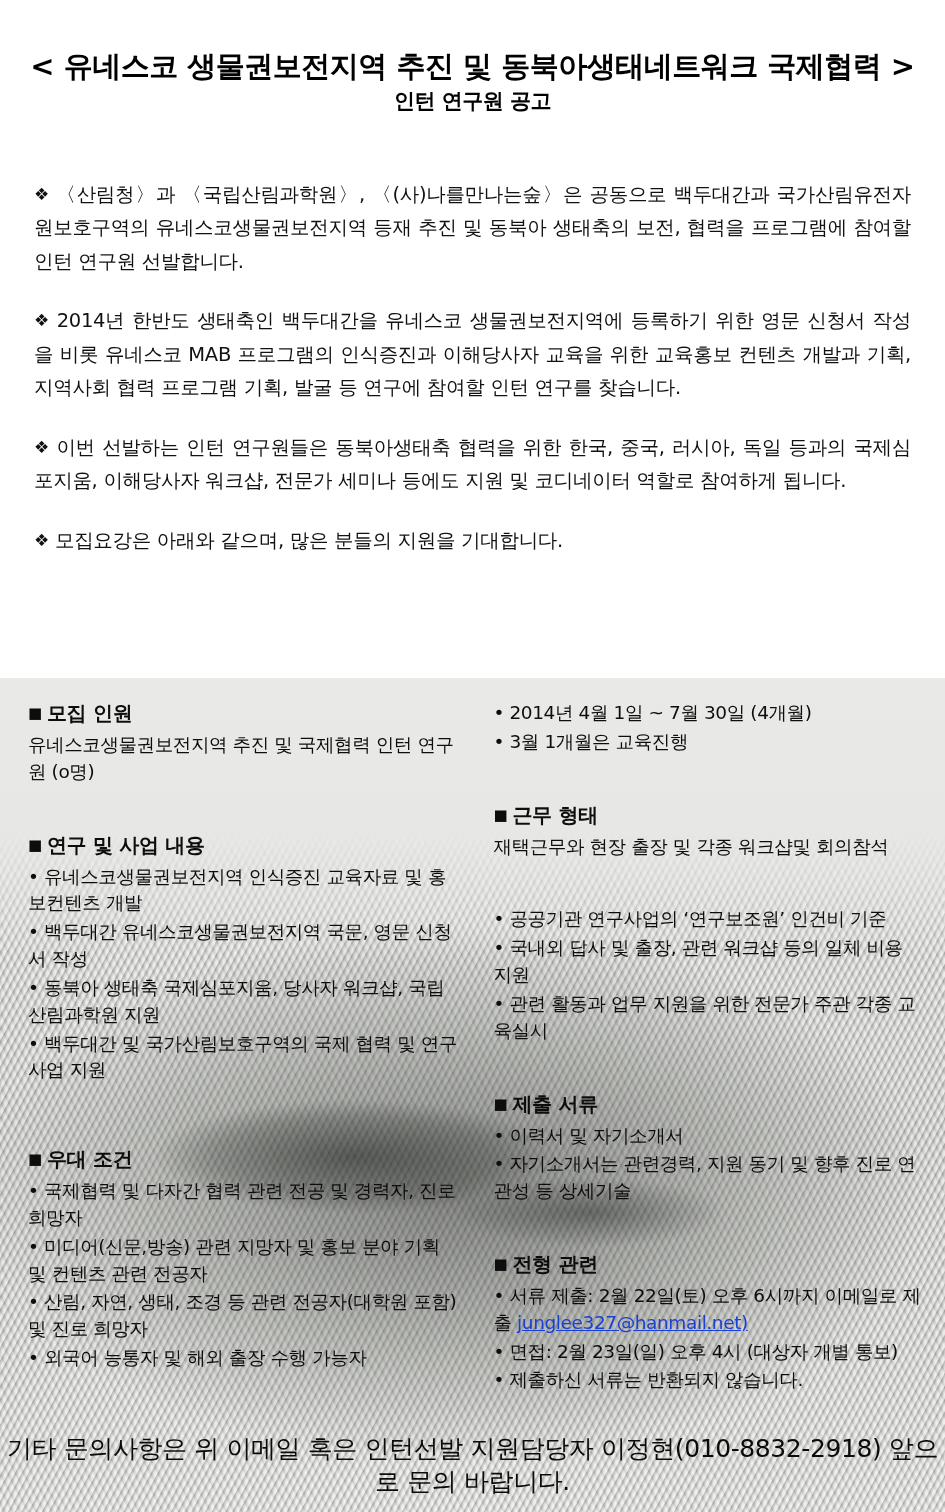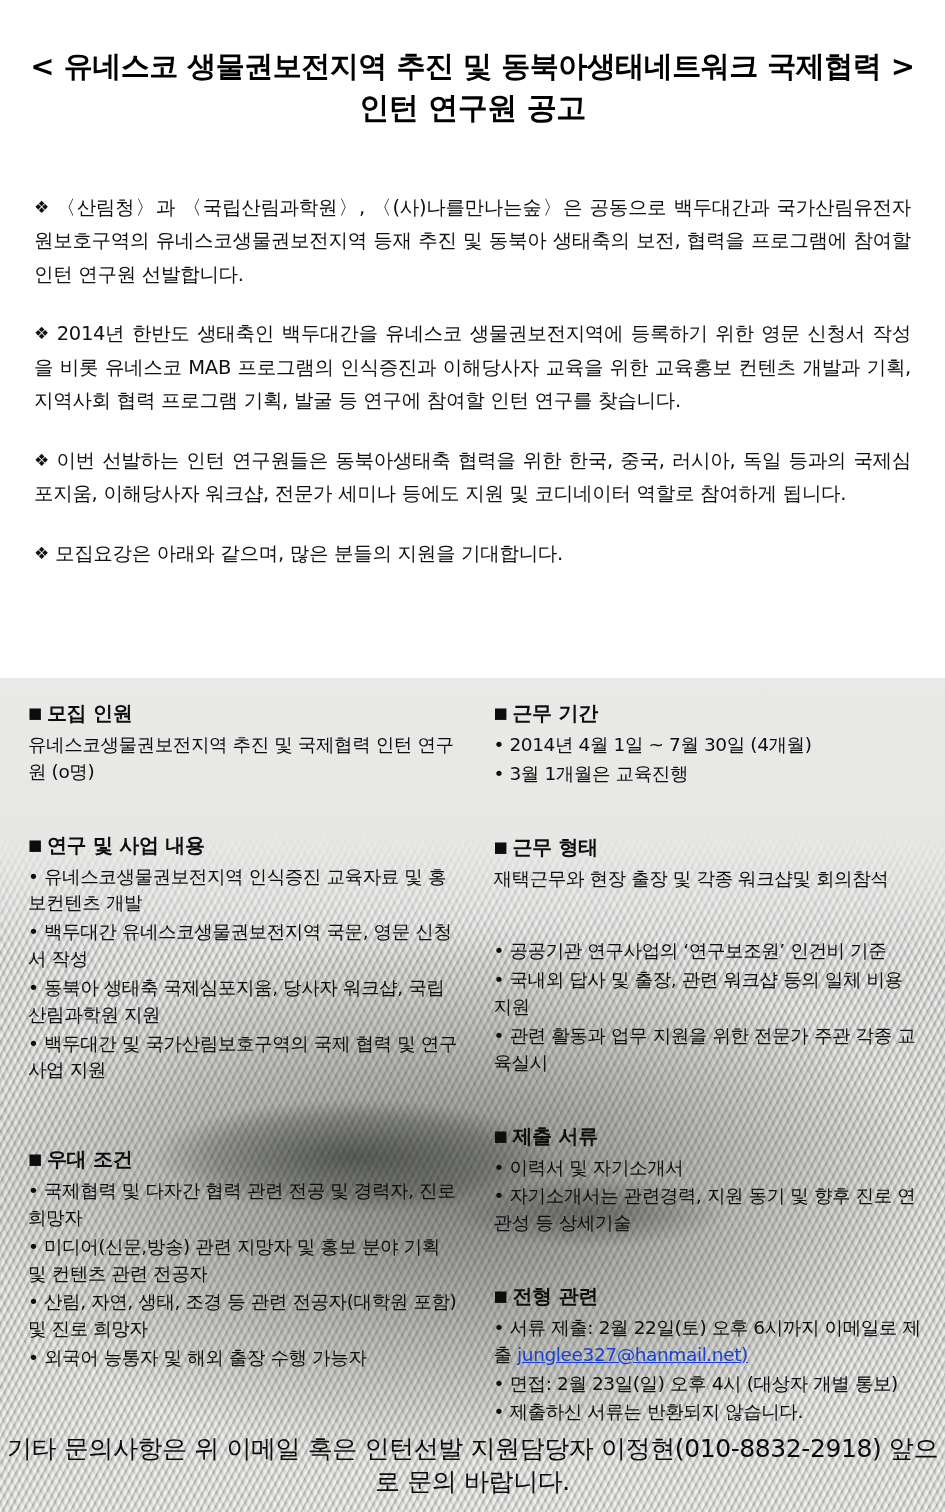--- a/index.html
+++ b/index.html
@@ -29,21 +29,21 @@
     text-align: center;
   }
   .title-line-1 {
     font-size: 29px;
     font-weight: bold;
     letter-spacing: -0.5px;
     line-height: 1.3;
     color: #000;
   }
   .title-line-2 {
-    font-size: 30px;
+    font-size: 21px;
     font-weight: bold;
     letter-spacing: -0.5px;
     line-height: 1.45;
     color: #000;
   }
 
   
   .intro {
     padding: 42px 34px 0 34px;
   }
@@ -214,23 +214,20 @@
           <div class="sec-line">• 미디어(신문,방송) 관련 지망자 및 홍보 분야 기획 및 컨텐츠 관련 전공자</div>
           <div class="sec-line">• 산림, 자연, 생태, 조경 등 관련 전공자(대학원 포함) 및 진로 희망자</div>
           <div class="sec-line">• 외국어 능통자 및 해외 출장 수행 가능자</div>
         </div>
 
       </div>
 
       <div class="col col-right">
 
         <div class="sec gap-lg">
-          <div class="sec-head">
-            <span class="sq">■</span><span>근무 기간</span>
-          </div>
           <div class="sec-line">• 2014년 4월 1일 ~ 7월 30일 (4개월)</div>
           <div class="sec-line">• 3월 1개월은 교육진행</div>
         </div>
 
         <div class="sec gap-lg">
           <div class="sec-head">
             <span class="sq">■</span><span>근무 형태</span>
           </div>
           <div class="sec-line">재택근무와 현장 출장 및 각종 워크샵및 회의참석</div>
         </div>

